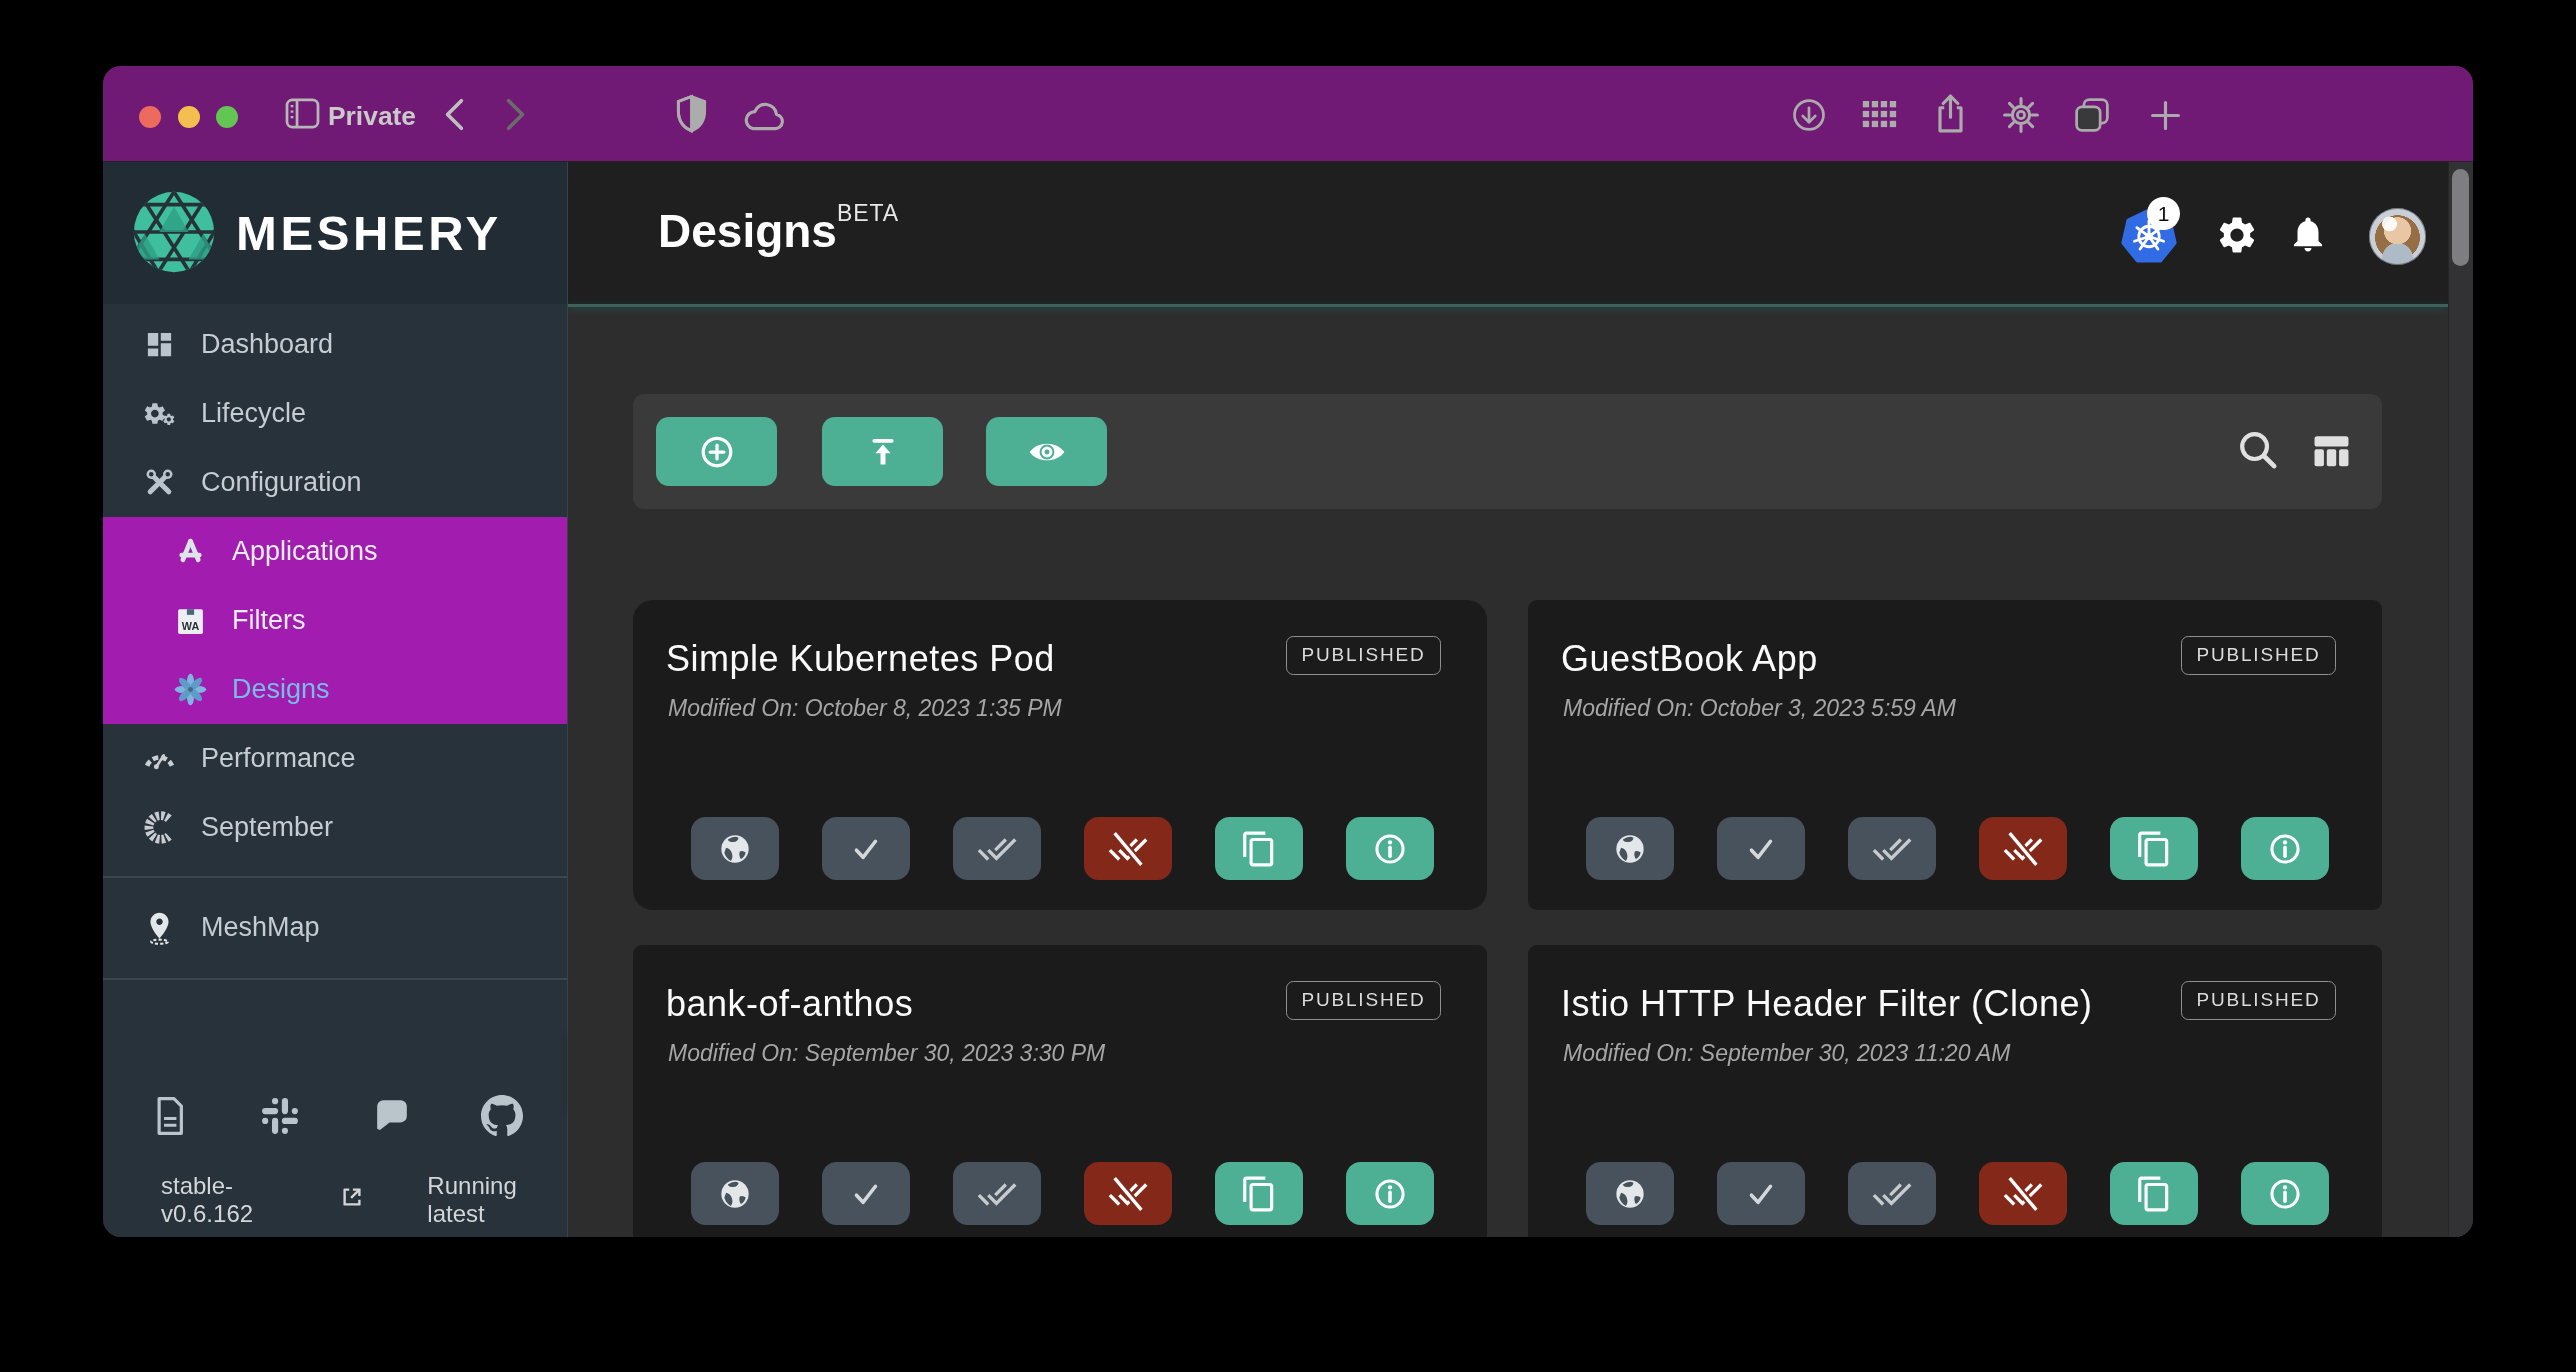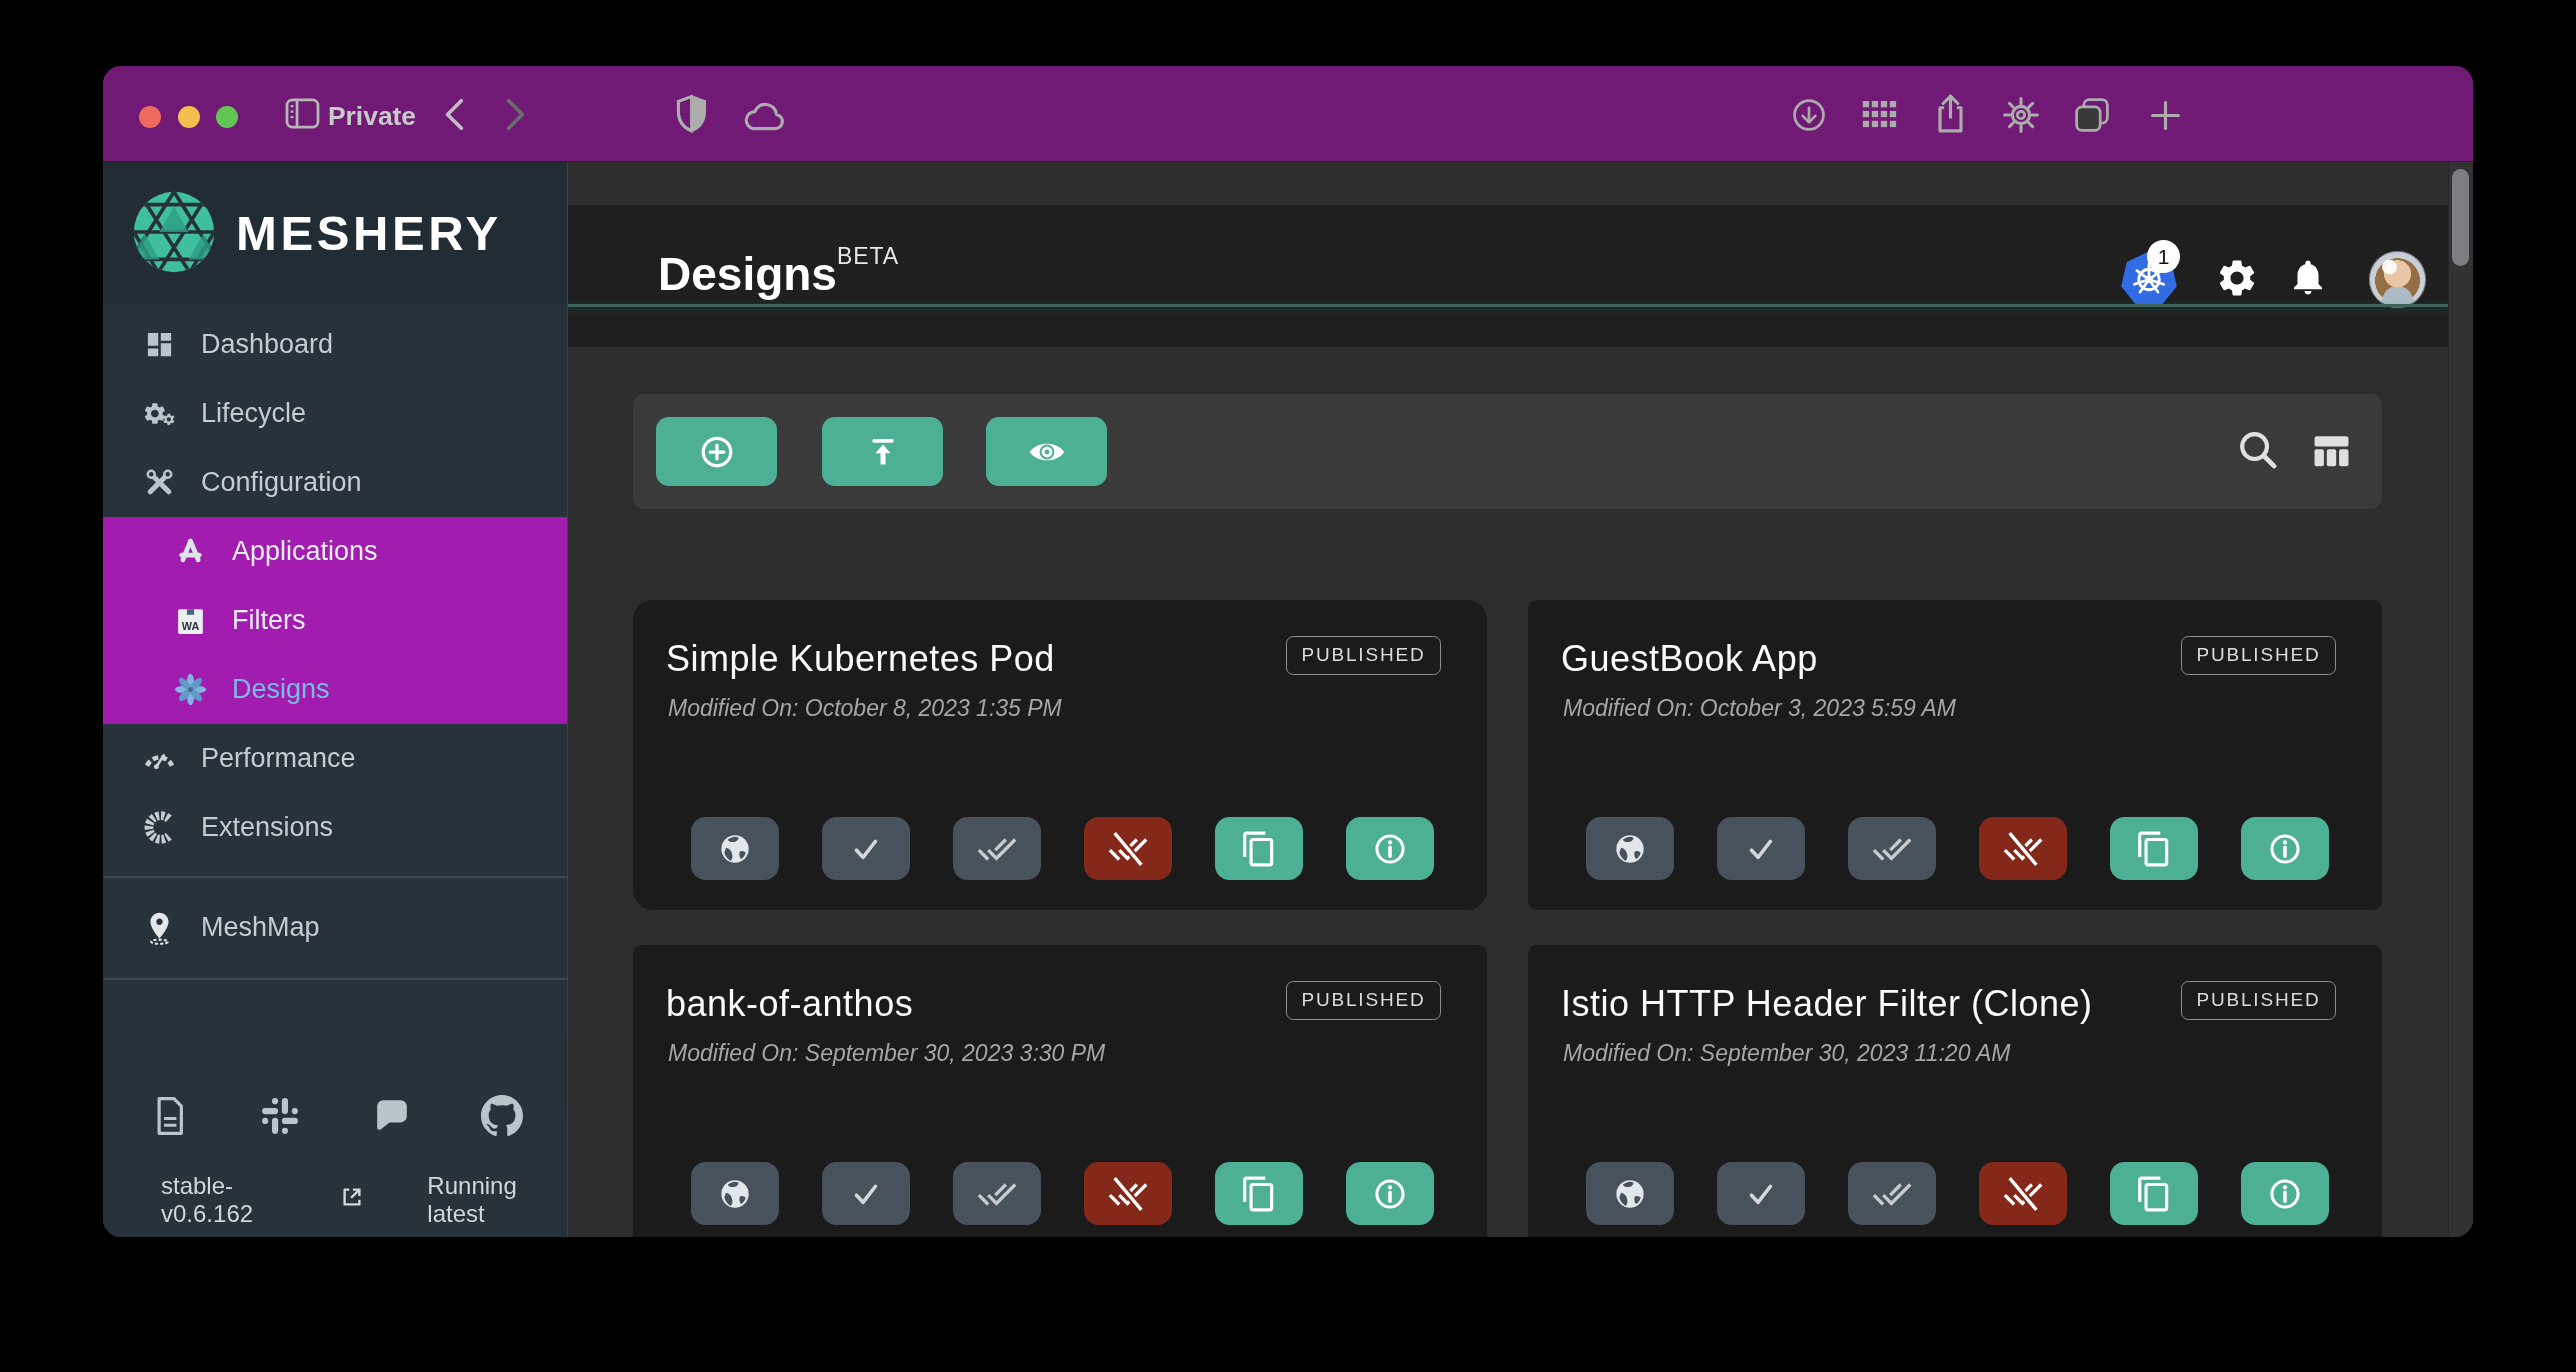--- a/index.html
+++ b/index.html
@@ -39,21 +39,21 @@
   .side-bottom-icons .bic { position:absolute; top:0; }
   .version-row { position:absolute; left:58px; top:1010px; display:flex; align-items:center; gap:30px; font-size:24px; color:#D3D6D8; }
   .version-status { margin-left:33px; }
 
   
   .collapse-tab { position:absolute; left:465px; top:964px; width:40px; height:79px; background:#2C2C2E;
     border-radius:0 12.8px 12.8px 0; box-shadow:3.6px 3.6px 9px rgba(0,0,0,.4); display:flex; align-items:center; justify-content:center; }
 
   
   .main { position:absolute; left:465px; top:96px; width:1905px; height:1076px; background:#2D2D2D; overflow:hidden; }
-  .main-header { position:absolute; left:0; top:0; width:1905px; height:142px; background:#1F1F1F;margin-top:43px; }
+  .main-header { position:absolute; left:0; top:0; width:1905px; height:142px; background:#1F1F1F; }
   .page-title { position:absolute; left:90px; top:38px; font-size:46px; font-weight:700; color:#FFFFFF; }
   .beta { font-size:23px; font-weight:400; color:#E8E8E8; vertical-align:25.5px; letter-spacing:0.9px; }
   .hicon { position:absolute; top:51px; }
   .k8s-wrap { left:1552px; top:46px; }
   .badge-1 { position:absolute; left:27px; top:-11px; width:33px; height:33px; background:#FFF; border-radius:50%;
     color:#111; font-size:21px; font-weight:400; display:flex; align-items:center; justify-content:center; }
   .gear-h { left:1647px; } .bell-h { left:1719px; }
   .avatar { position:absolute; left:1801px; top:46px; width:57px; height:57px; border-radius:50%;
     background:
       radial-gradient(circle at 36% 28%, rgba(255,255,255,.9) 0 13%, rgba(255,255,255,0) 14%),
@@ -322,21 +322,21 @@
             </svg>
         </span>
         <span>Performance</span>
       </div>
       <div class="nav-row">
         <span class="nicon">
           <svg width="33" height="33" viewBox="0 0 32 32">
               <path d="M25 7.5 A11.5 11.5 0 1 0 25 24.5" fill="none" stroke="#C6CCD2" stroke-width="8.5" stroke-dasharray="3.2 1.8"></path>
             </svg>
         </span>
-        <span>Extensions</span>
+        <span>September</span>
       </div>
 
       <div class="side-div div1"></div>
 
       <div class="nav-row mm-row">
         <span class="nicon">
           <svg width="31" height="35" viewBox="0 0 24 27">
               <path fill="#E4E7E9" d="M12 2C8.13 2 5 5.13 5 9c0 5.25 7 13 7 13s7-7.75 7-13c0-3.87-3.13-7-7-7zm0 9.5c-1.38 0-2.5-1.12-2.5-2.5s1.12-2.5 2.5-2.5 2.5 1.12 2.5 2.5-1.12 2.5-2.5 2.5z"></path>
               <ellipse cx="12" cy="24.5" rx="6.5" ry="1.6" fill="none" stroke="#E4E7E9" stroke-width="1.6" stroke-dasharray="2.4 1.6"></ellipse>
             </svg>

